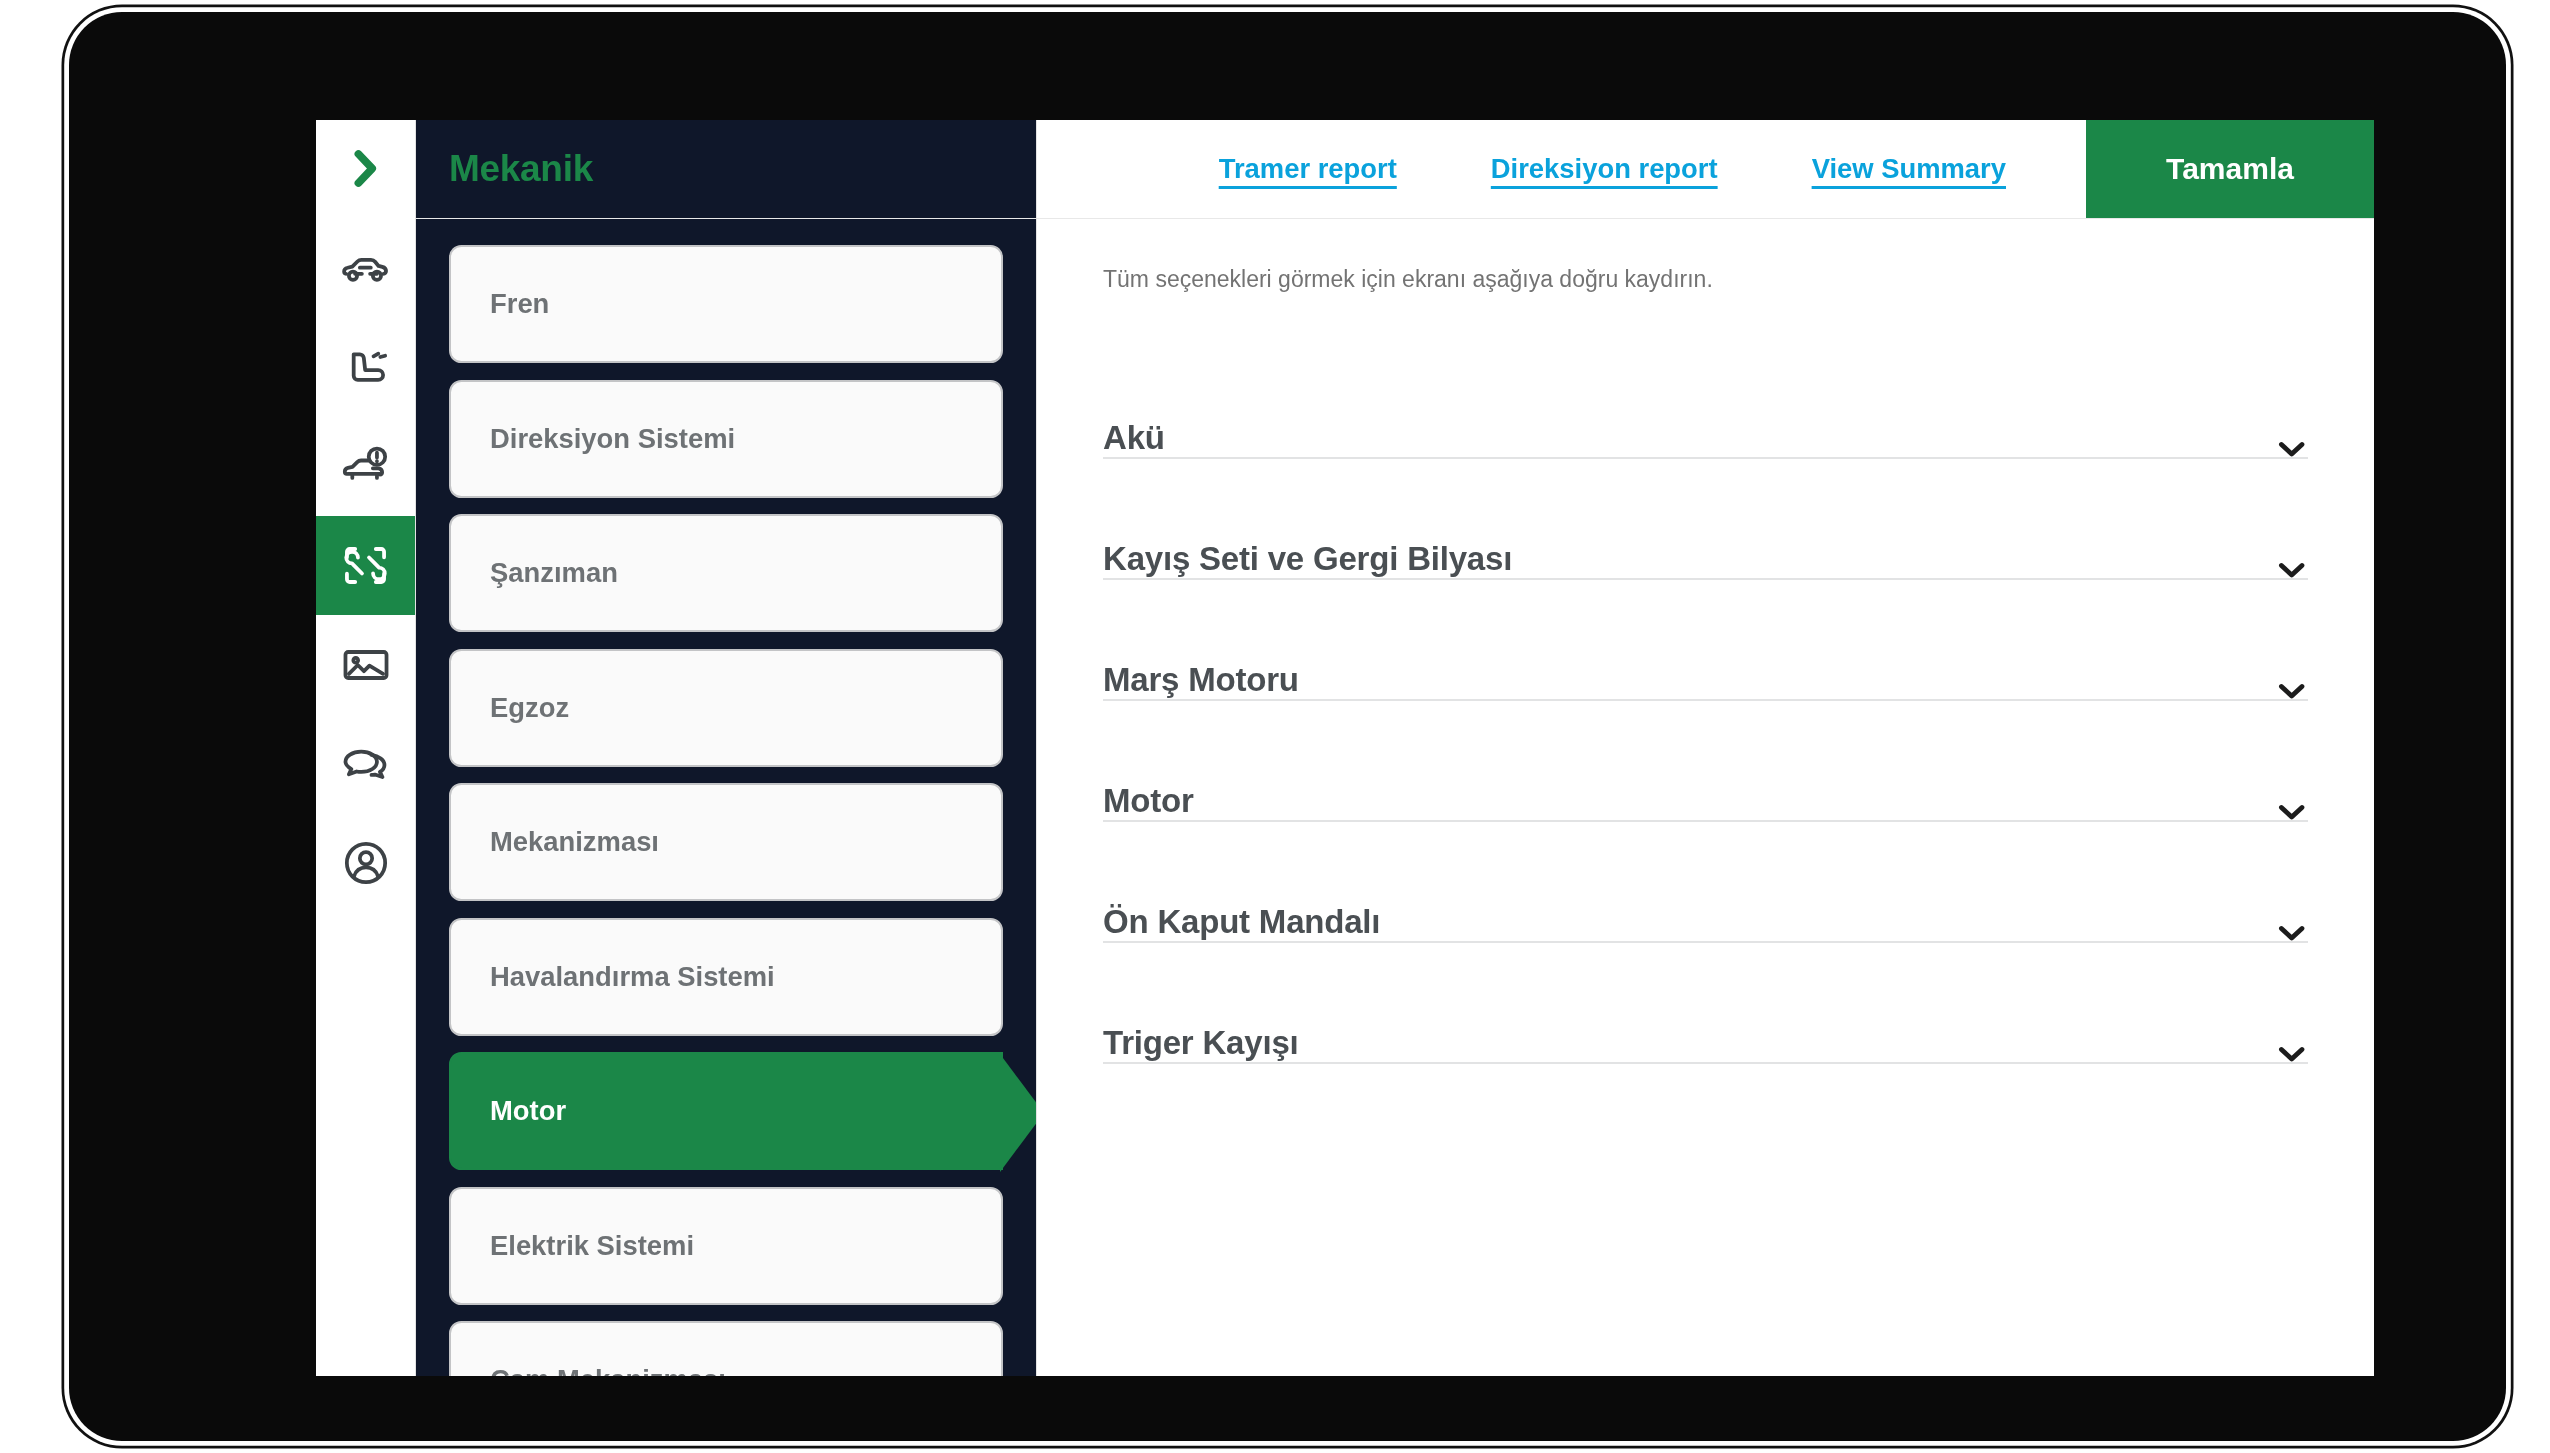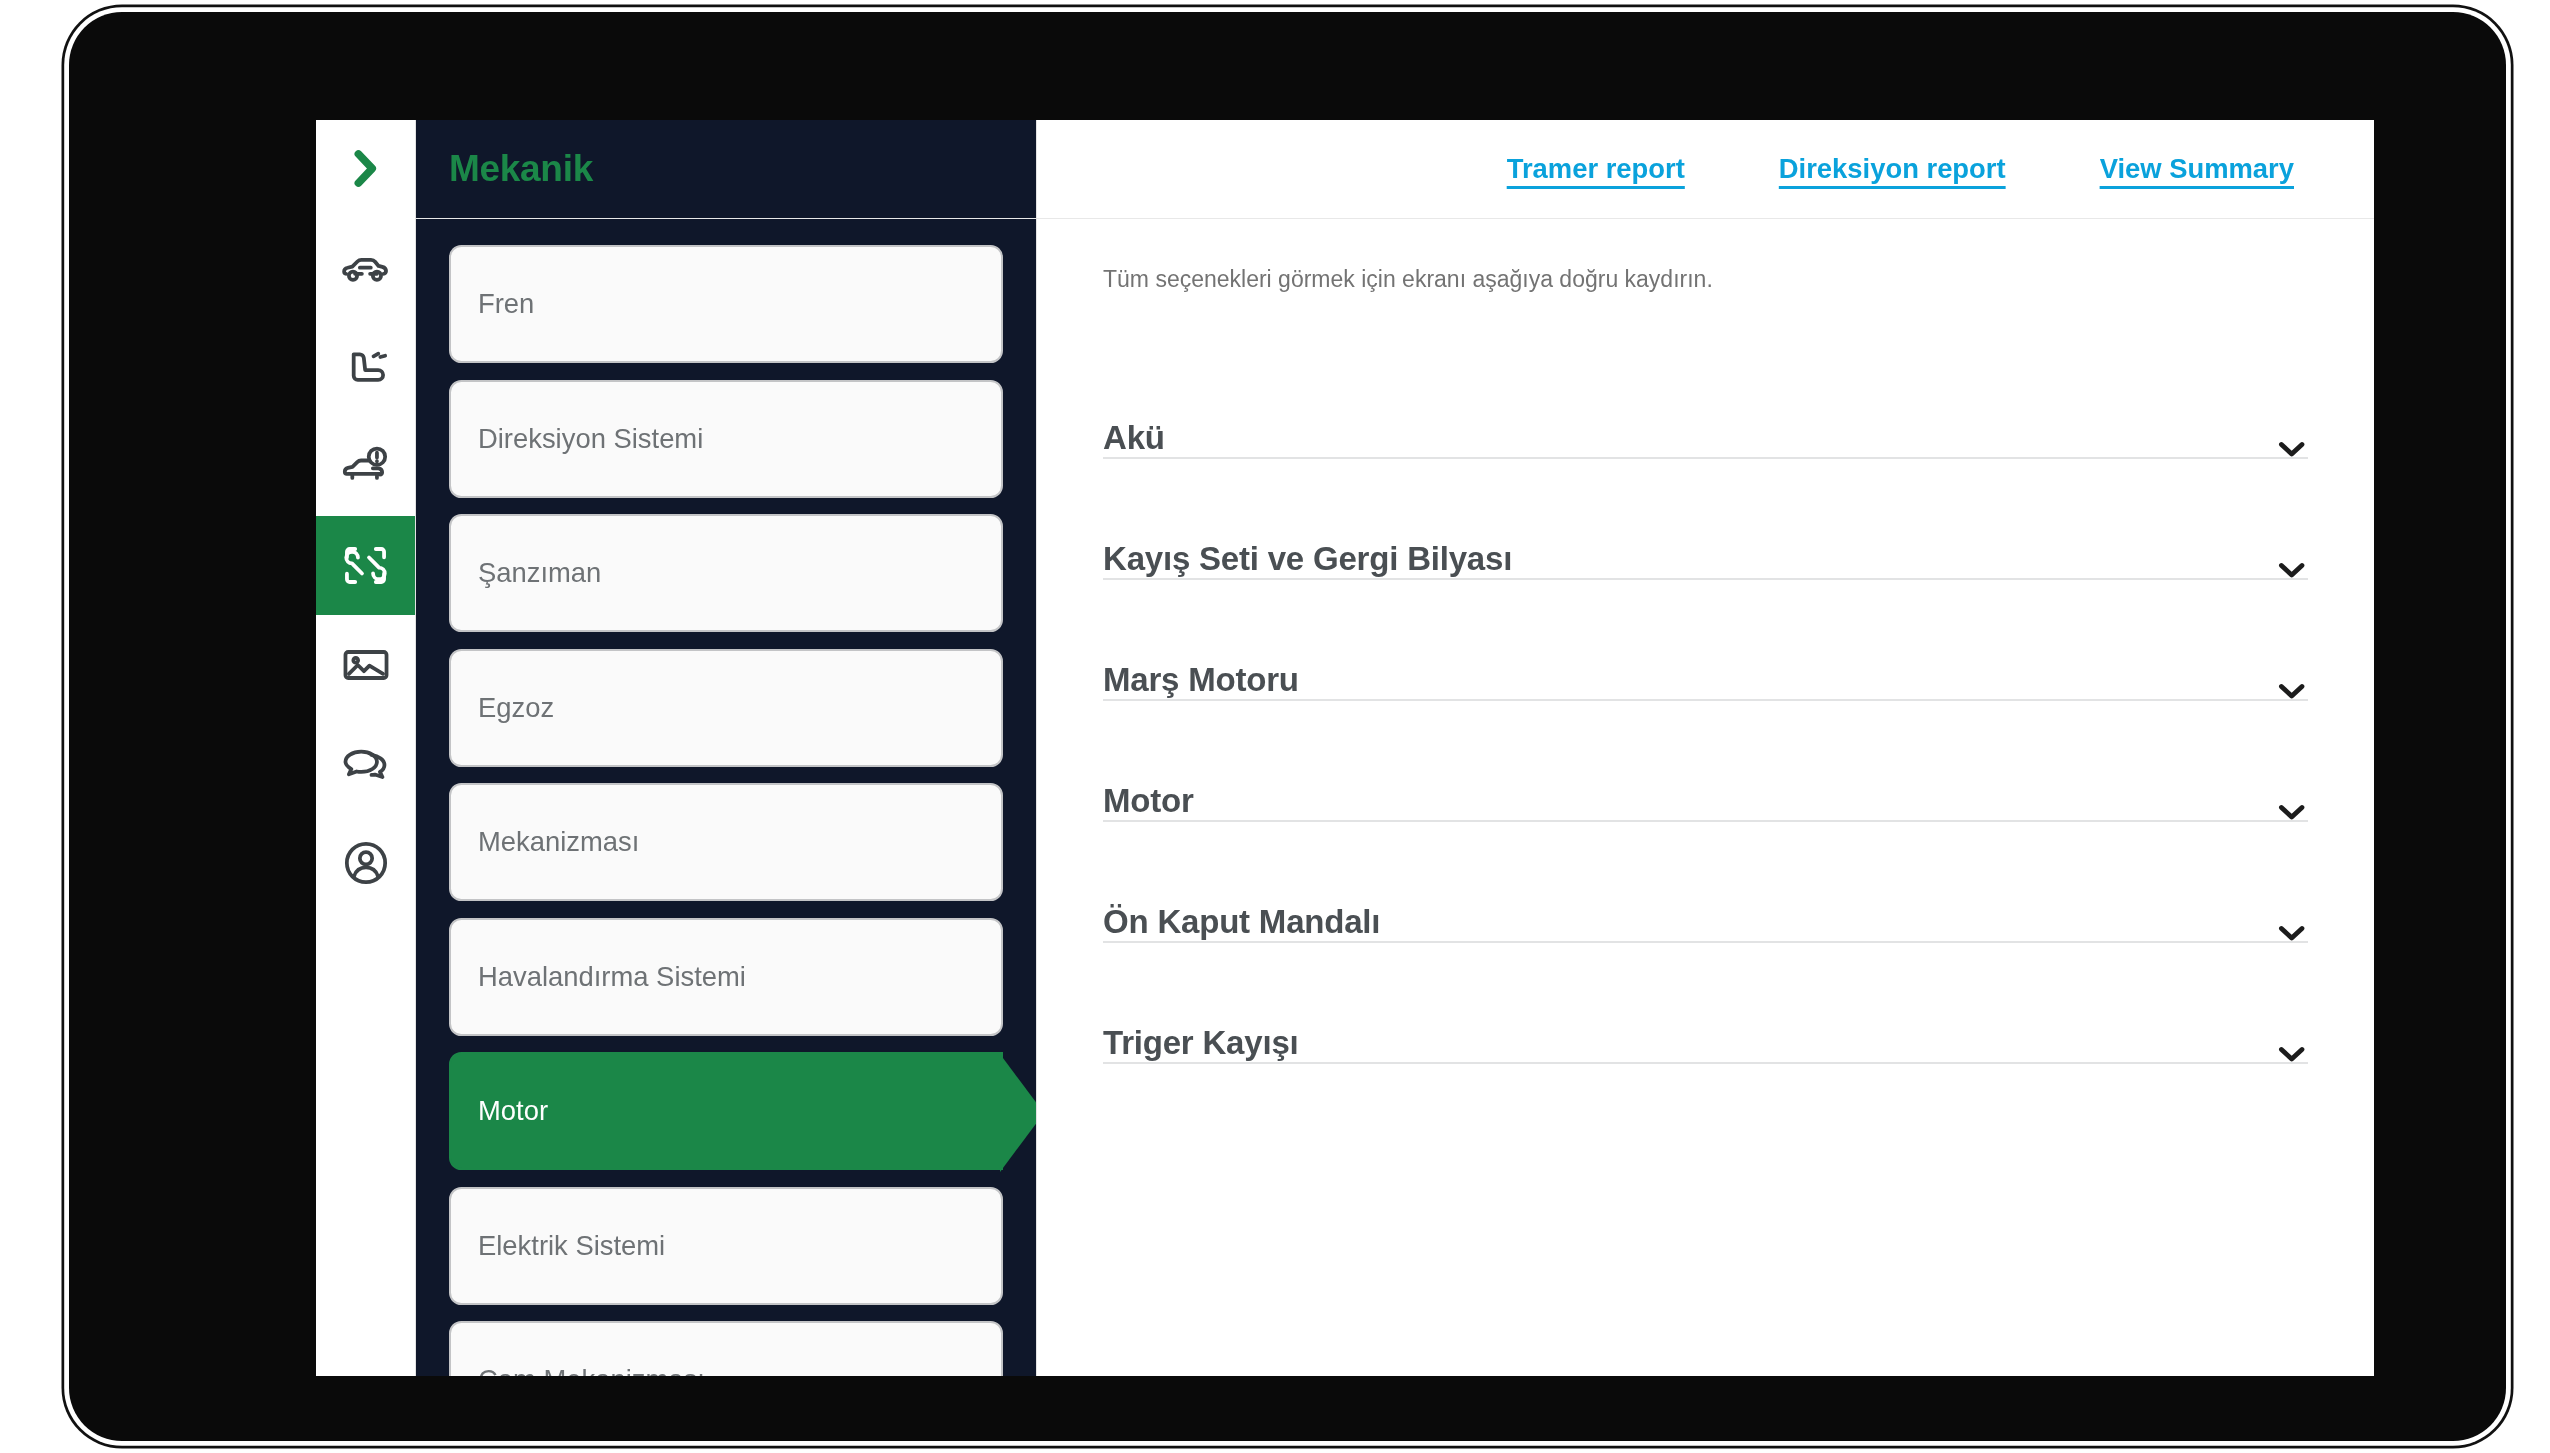--- a/index.html
+++ b/index.html
@@ -87,23 +87,23 @@
   }
   .sec-item {
     position: relative;
     height: 118px;
     margin-bottom: 16.5px;
     border: 2.1px solid #c3c4c6;
     border-radius: 12.3px;
     background: #fafafa;
     display: flex;
     align-items: center;
-    padding-left: 27px;
+    padding-left: 39px;
     font-size: 27.4px;
-    font-weight: normal;
+    font-weight: bold;
     color: #6e7275;
     cursor: pointer;
   }
   .sec-item.active {
     background: #1b8748;
     border-color: #1b8748;
     color: #ffffff;
     border-radius: 12.3px 0 0 12.3px;
   }
   .sec-item.active::after {
@@ -315,20 +315,21 @@
         </div>
     </section>
 
     <section id="rightpane">
       <header id="topbar">
         <div id="topnav">
             <span class="toplink">Tramer report</span>
             <span class="toplink">Direksiyon report</span>
             <span class="toplink">View Summary</span>
           </div>
+        <button id="complete-button">Tamamla</button>
       </header>
 
       <div id="accordion-wrap">
         <p id="hint">Tüm seçenekleri görmek için ekranı aşağıya doğru kaydırın.</p>
         <div id="accordion-list">
             <div class="acc-row">
               <span class="acc-label">Akü</span>
               <span class="chev">
                 <svg width="27.4" height="16.5" viewBox="0 0 40 24">
                   <path d="M5 5 L20 19 L35 5" fill="none" stroke="#1c1c1c" stroke-width="7" stroke-linecap="round" stroke-linejoin="round"></path>

